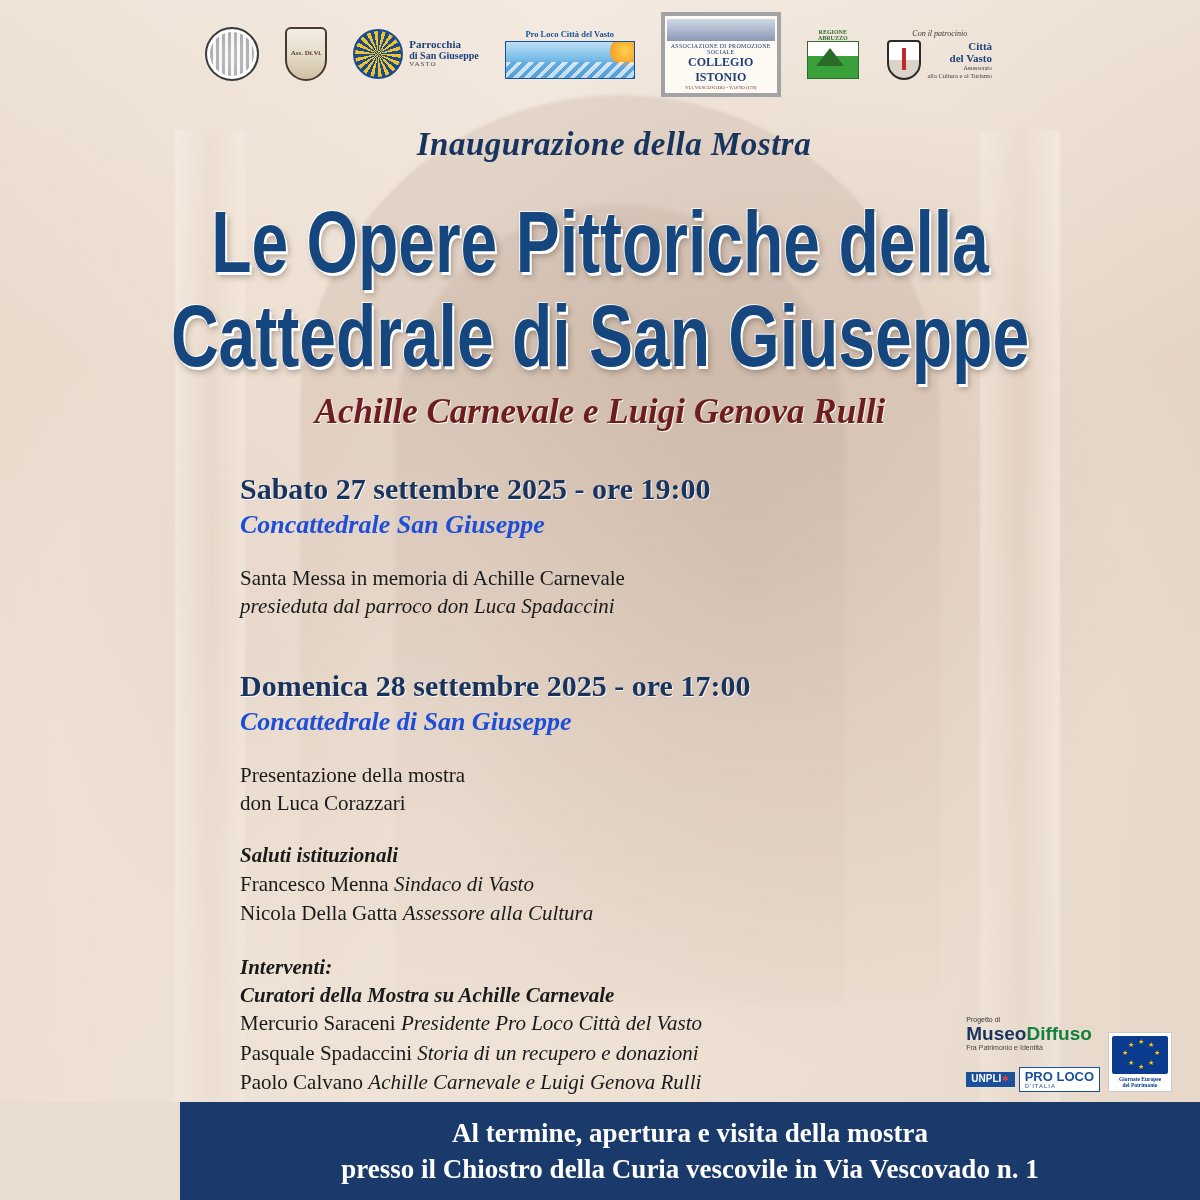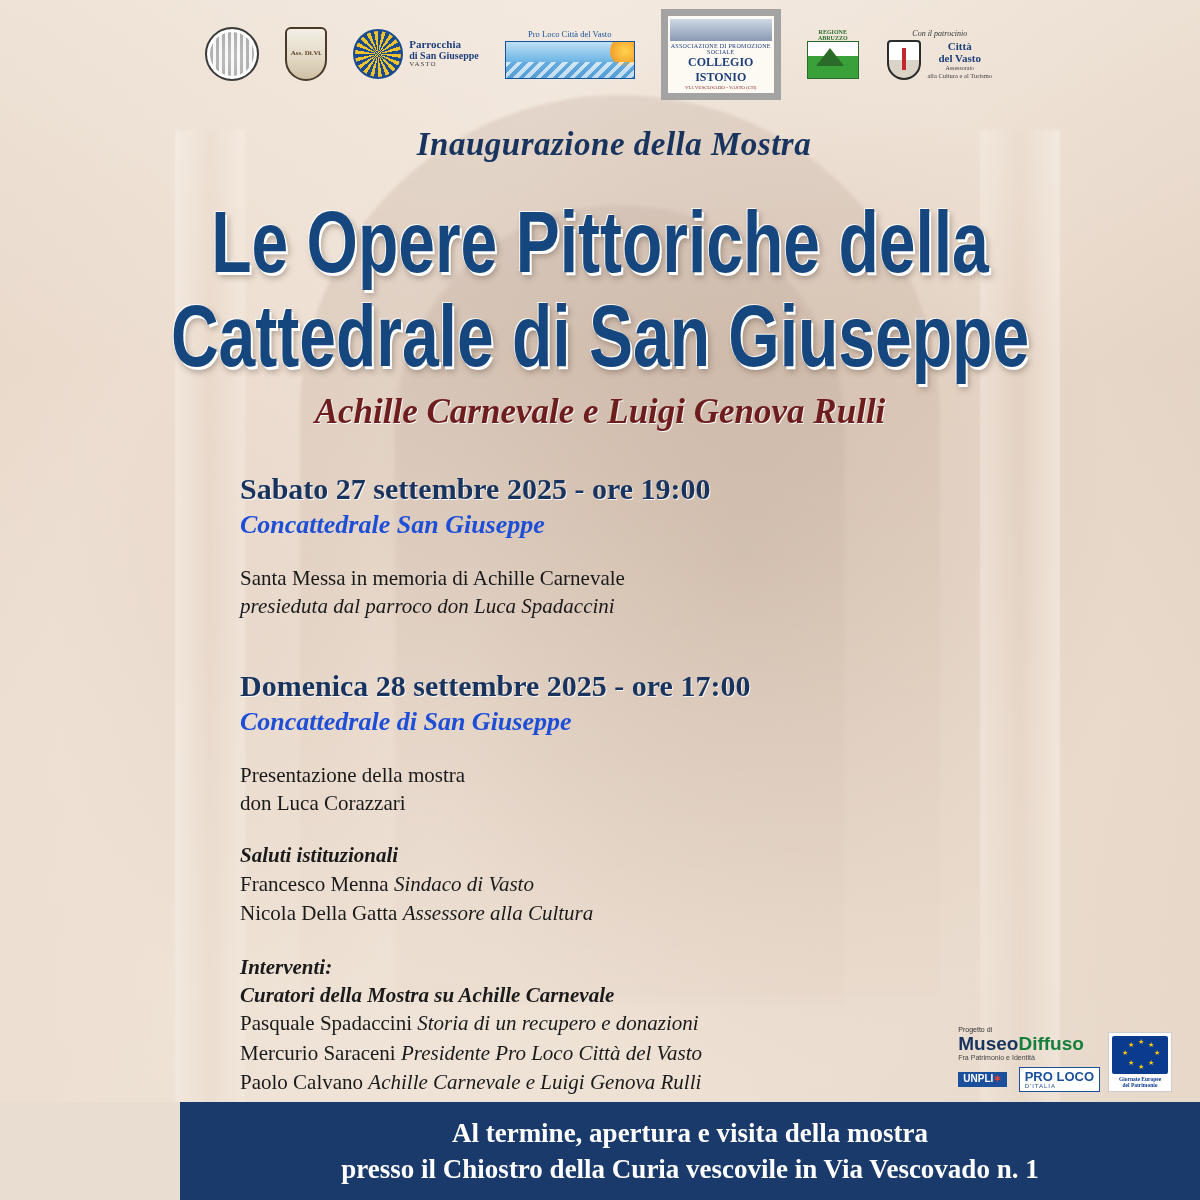--- a/index.html
+++ b/index.html
@@ -117,21 +117,21 @@
                      #1b4b8f 320deg 330deg, #f0c22b 330deg 340deg, #1b4b8f 340deg 350deg, #f0c22b 350deg 360deg);
     border: 2px solid #1b4b8f;
   }
   .logo-parrocchia-title { font-size: 11px; font-weight: bold; color: #1d3f7a; }
   .logo-parrocchia-sub { font-size: 10px; font-weight: bold; color: #1d3f7a; }
   .logo-parrocchia-city { font-size: 7px; color: #444; letter-spacing: 1px; }
   .proloco {
     width: 130px;
     text-align: center;
   }
-  .proloco-top { font-size: 8.5px; color: #15539b; font-weight: normal; }
+  .proloco-top { font-size: 8.5px; color: #15539b; font-weight: bold; }
   .proloco-banner {
     margin-top: 2px;
     height: 38px;
     border: 1px solid #15539b;
     background: linear-gradient(180deg, #bfe0f5 0%, #7bbde8 45%, #2f86c9 100%);
     position: relative;
     overflow: hidden;
   }
   .proloco-banner::after {
     content: "";
@@ -141,21 +141,21 @@
     opacity: .7;
   }
   .proloco-torch {
     position: absolute;
     right: -6px; top: -6px;
     width: 30px; height: 30px; border-radius: 50%;
     background: radial-gradient(circle, #ffd34d, #f08a1d);
   }
   .istonio {
     width: 120px;
-    border: 7px solid #a3a3a3;
+    border: 4px solid #a3a3a3;
     background: #fdfaf4;
     text-align: center;
     padding: 3px 2px;
   }
   .istonio-top { font-size: 6px; color: #1d3f7a; letter-spacing: .3px; }
   .istonio-name { font-size: 12px; font-weight: bold; color: #1d3f7a; font-family: "Liberation Serif", serif; }
   .istonio-sub { font-size: 5px; color: #8d2a2a; }
   .istonio-img {
     width: 100%; height: 22px;
     background: linear-gradient(180deg, #cfd8e6, #8a99b3);
@@ -189,21 +189,21 @@
     border-radius: 4px 4px 17px 17px;
     border: 2px solid #2b2b2b;
     background: linear-gradient(180deg, #ffffff 0 50%, #d9d3c8 50% 100%);
     position: relative;
   }
   .citta-crest::after {
     content: "";
     position: absolute; left: 50%; top: 6px; transform: translateX(-50%);
     width: 4px; height: 22px; background: #c1272d;
   }
-  .citta-text { text-align: center; line-height: 1.15; }
+  .citta-text { text-align: right; line-height: 1.15; }
   .citta-l1 { font-size: 11px; font-weight: bold; color: #1d3f7a; }
   .citta-l2 { font-size: 11px; font-weight: bold; color: #1d3f7a; }
   .citta-l3 { font-size: 6px; color: #444; }
   .citta-l4 { font-size: 6.5px; color: #444; }
 
   
   .kicker {
     position: absolute;
     top: 126px; left: 0; right: 0;
     text-align: center;
@@ -302,21 +302,21 @@
   }
   .museo {
     text-align: left;
     line-height: 1.05;
     font-family: "Liberation Sans", sans-serif;
   }
   .museo-top { font-size: 7px; color: #333; }
   .museo-name { font-size: 19px; font-weight: bold; color: #17335e; }
   .museo-name .alt { color: #15803d; }
   .museo-sub { font-size: 7px; color: #444; }
-  .unpli-row { display: flex; align-items: center; gap: 12px; margin-top: 6px; }
+  .unpli-row { display: flex; align-items: center; gap: 4px; margin-top: 16px; }
   .unpli {
     background: #1a4f9c; color: #fff;
     font-size: 10px; font-weight: bold;
     padding: 2px 5px;
     font-family: "Liberation Sans", sans-serif;
   }
   .unpli .star { color: #e8413a; }
   .proloco-it {
     border: 1px solid #1a4f9c;
     padding: 2px 5px;
@@ -471,26 +471,26 @@
       <div class="mix">
         <b>Nicola Della Gatta</b>
         <i>Assessore alla Cultura</i>
       </div>
 
       <div class="sec-gap-md"></div>
       <div class="ln bi">Interventi:</div>
       <div class="ln bi">Curatori della Mostra su Achille Carnevale</div>
 
       <div class="mix">
+        <b>Mercurio Saraceni</b>
+        <i>Presidente Pro Loco Città del Vasto</i>
+      </div>
+      <div class="mix">
         <b>Pasquale Spadaccini</b>
         <i>Storia di un recupero e donazioni</i>
-      </div>
-      <div class="mix">
-        <b>Mercurio Saraceni</b>
-        <i>Presidente Pro Loco Città del Vasto</i>
       </div>
       <div class="mix">
         <b>Paolo Calvano</b>
         <i>Achille Carnevale e Luigi Genova Rulli</i>
       </div>
       <div class="mix">
         <b>Ilaria Tiberio</b>
         <i>Le opere di Achille Carnevale nelle chiese di Vasto</i>
       </div>
     </div>

